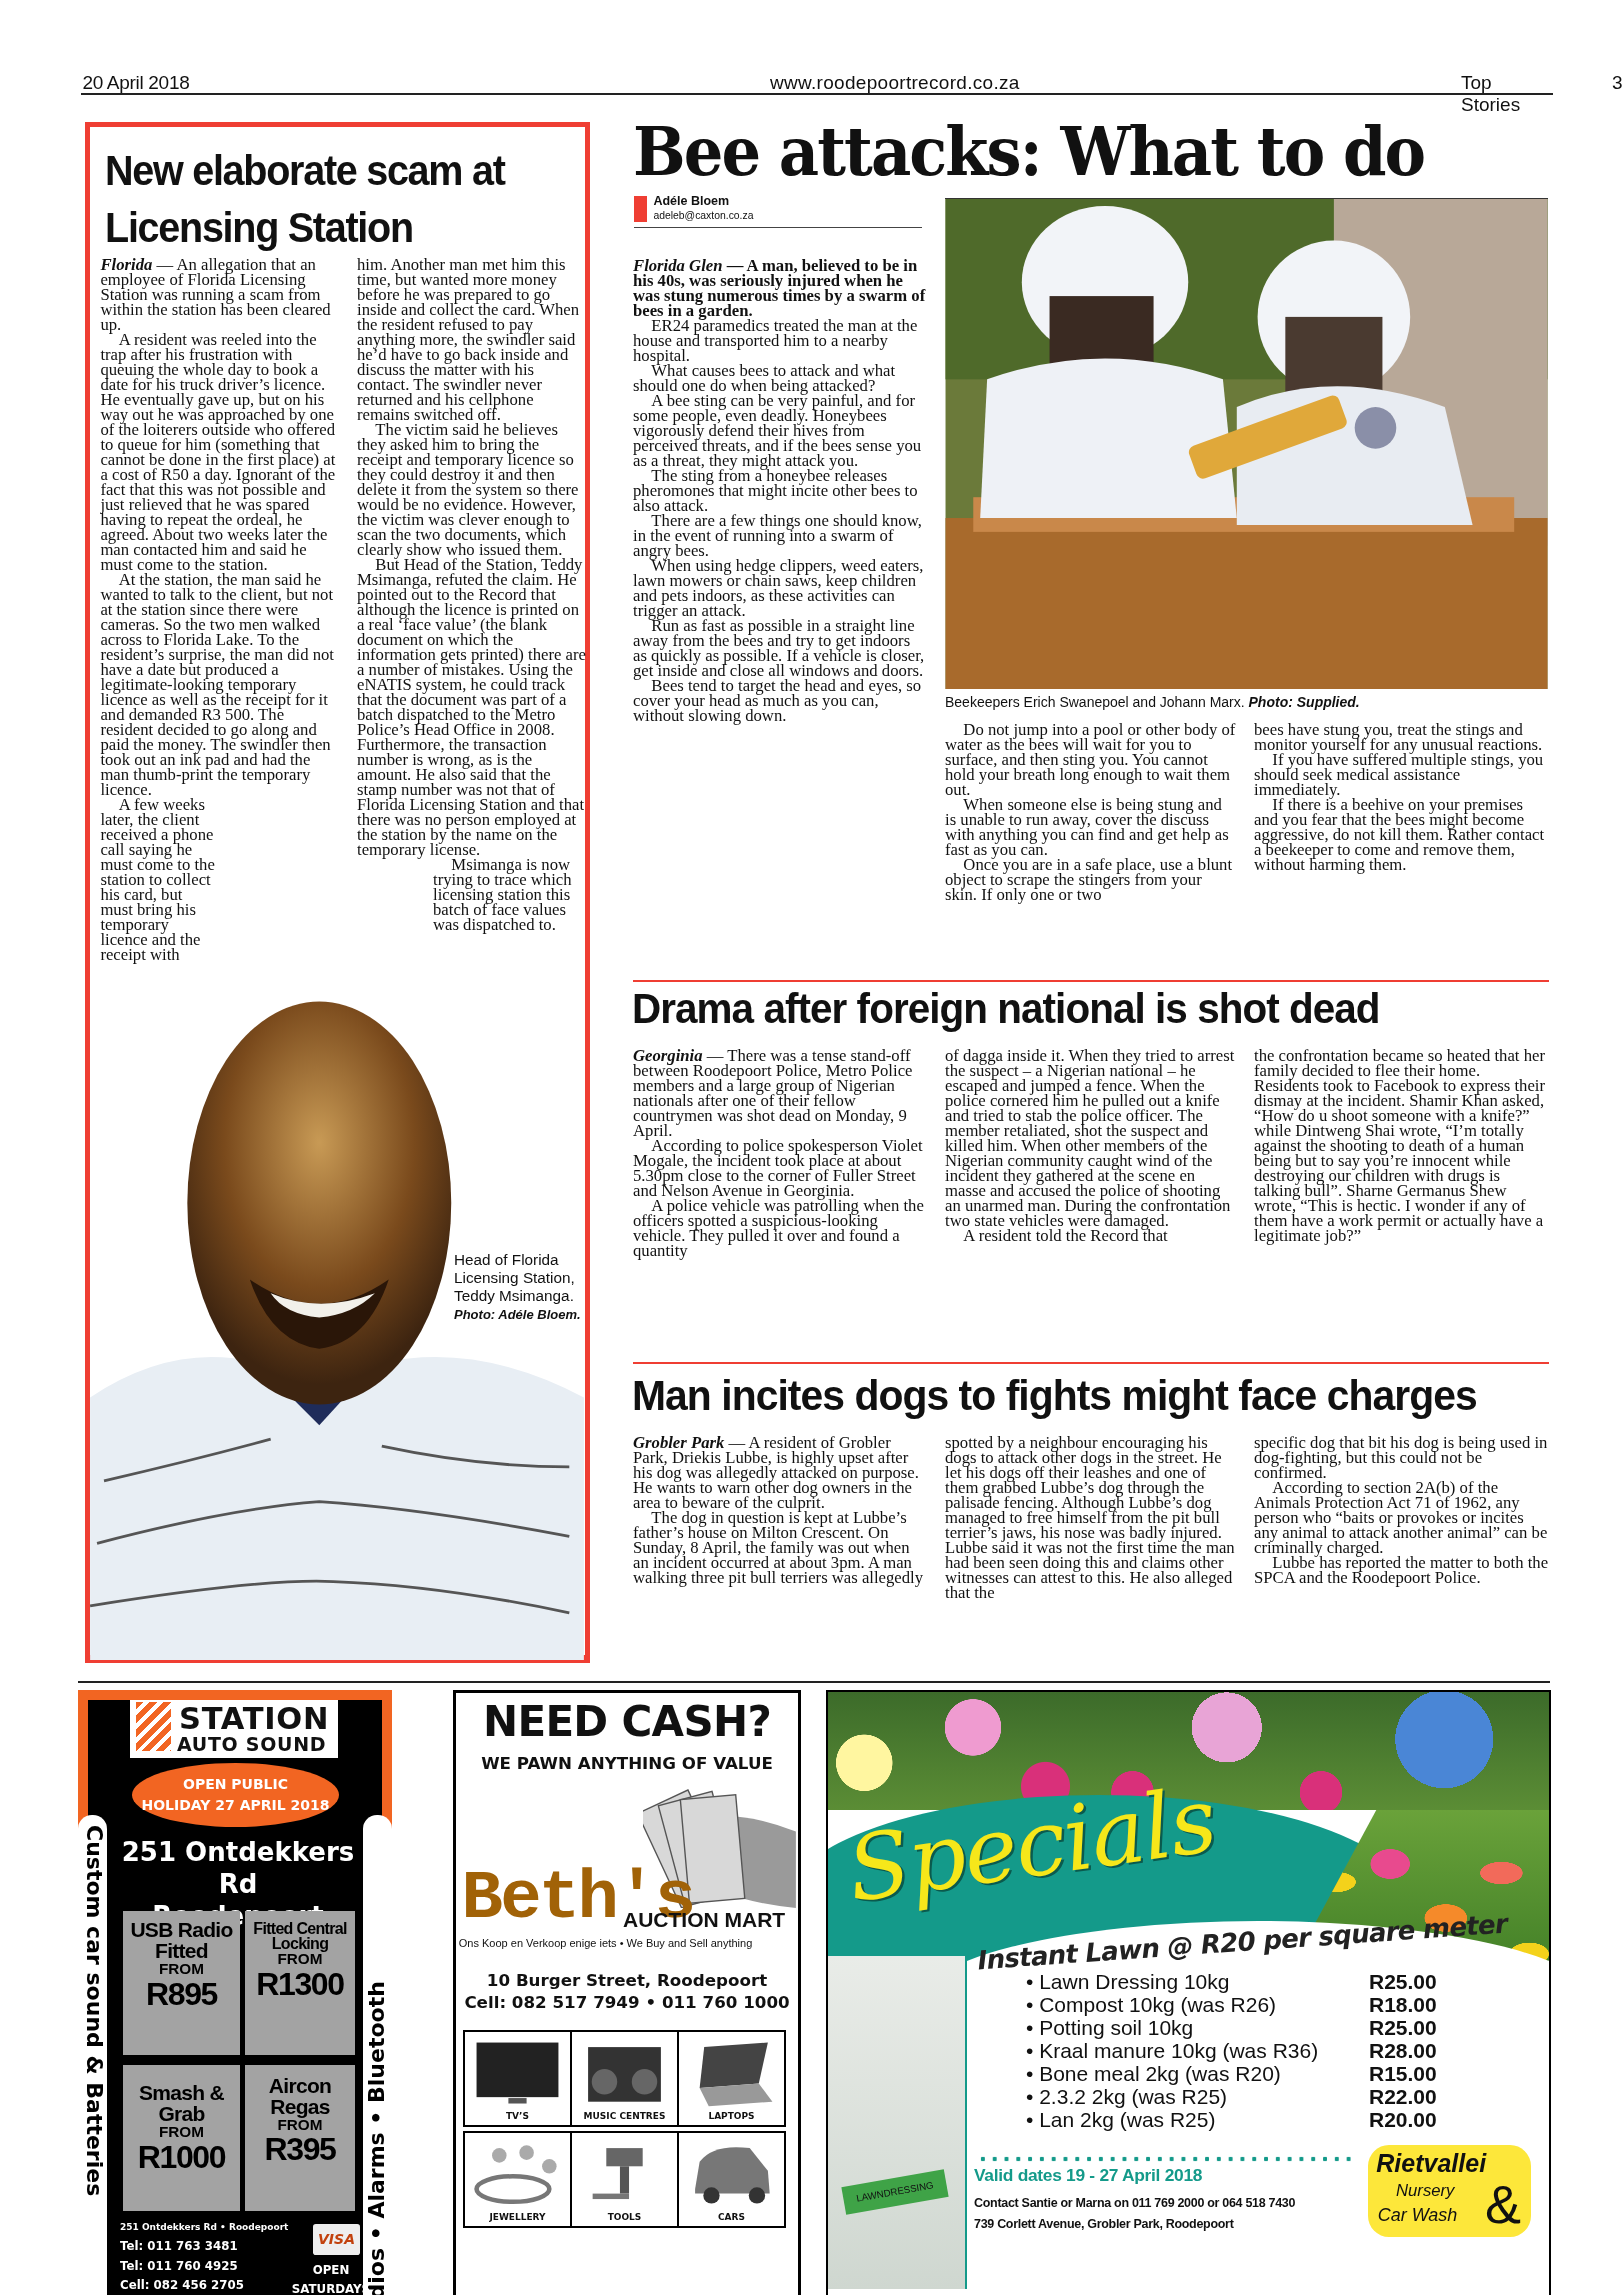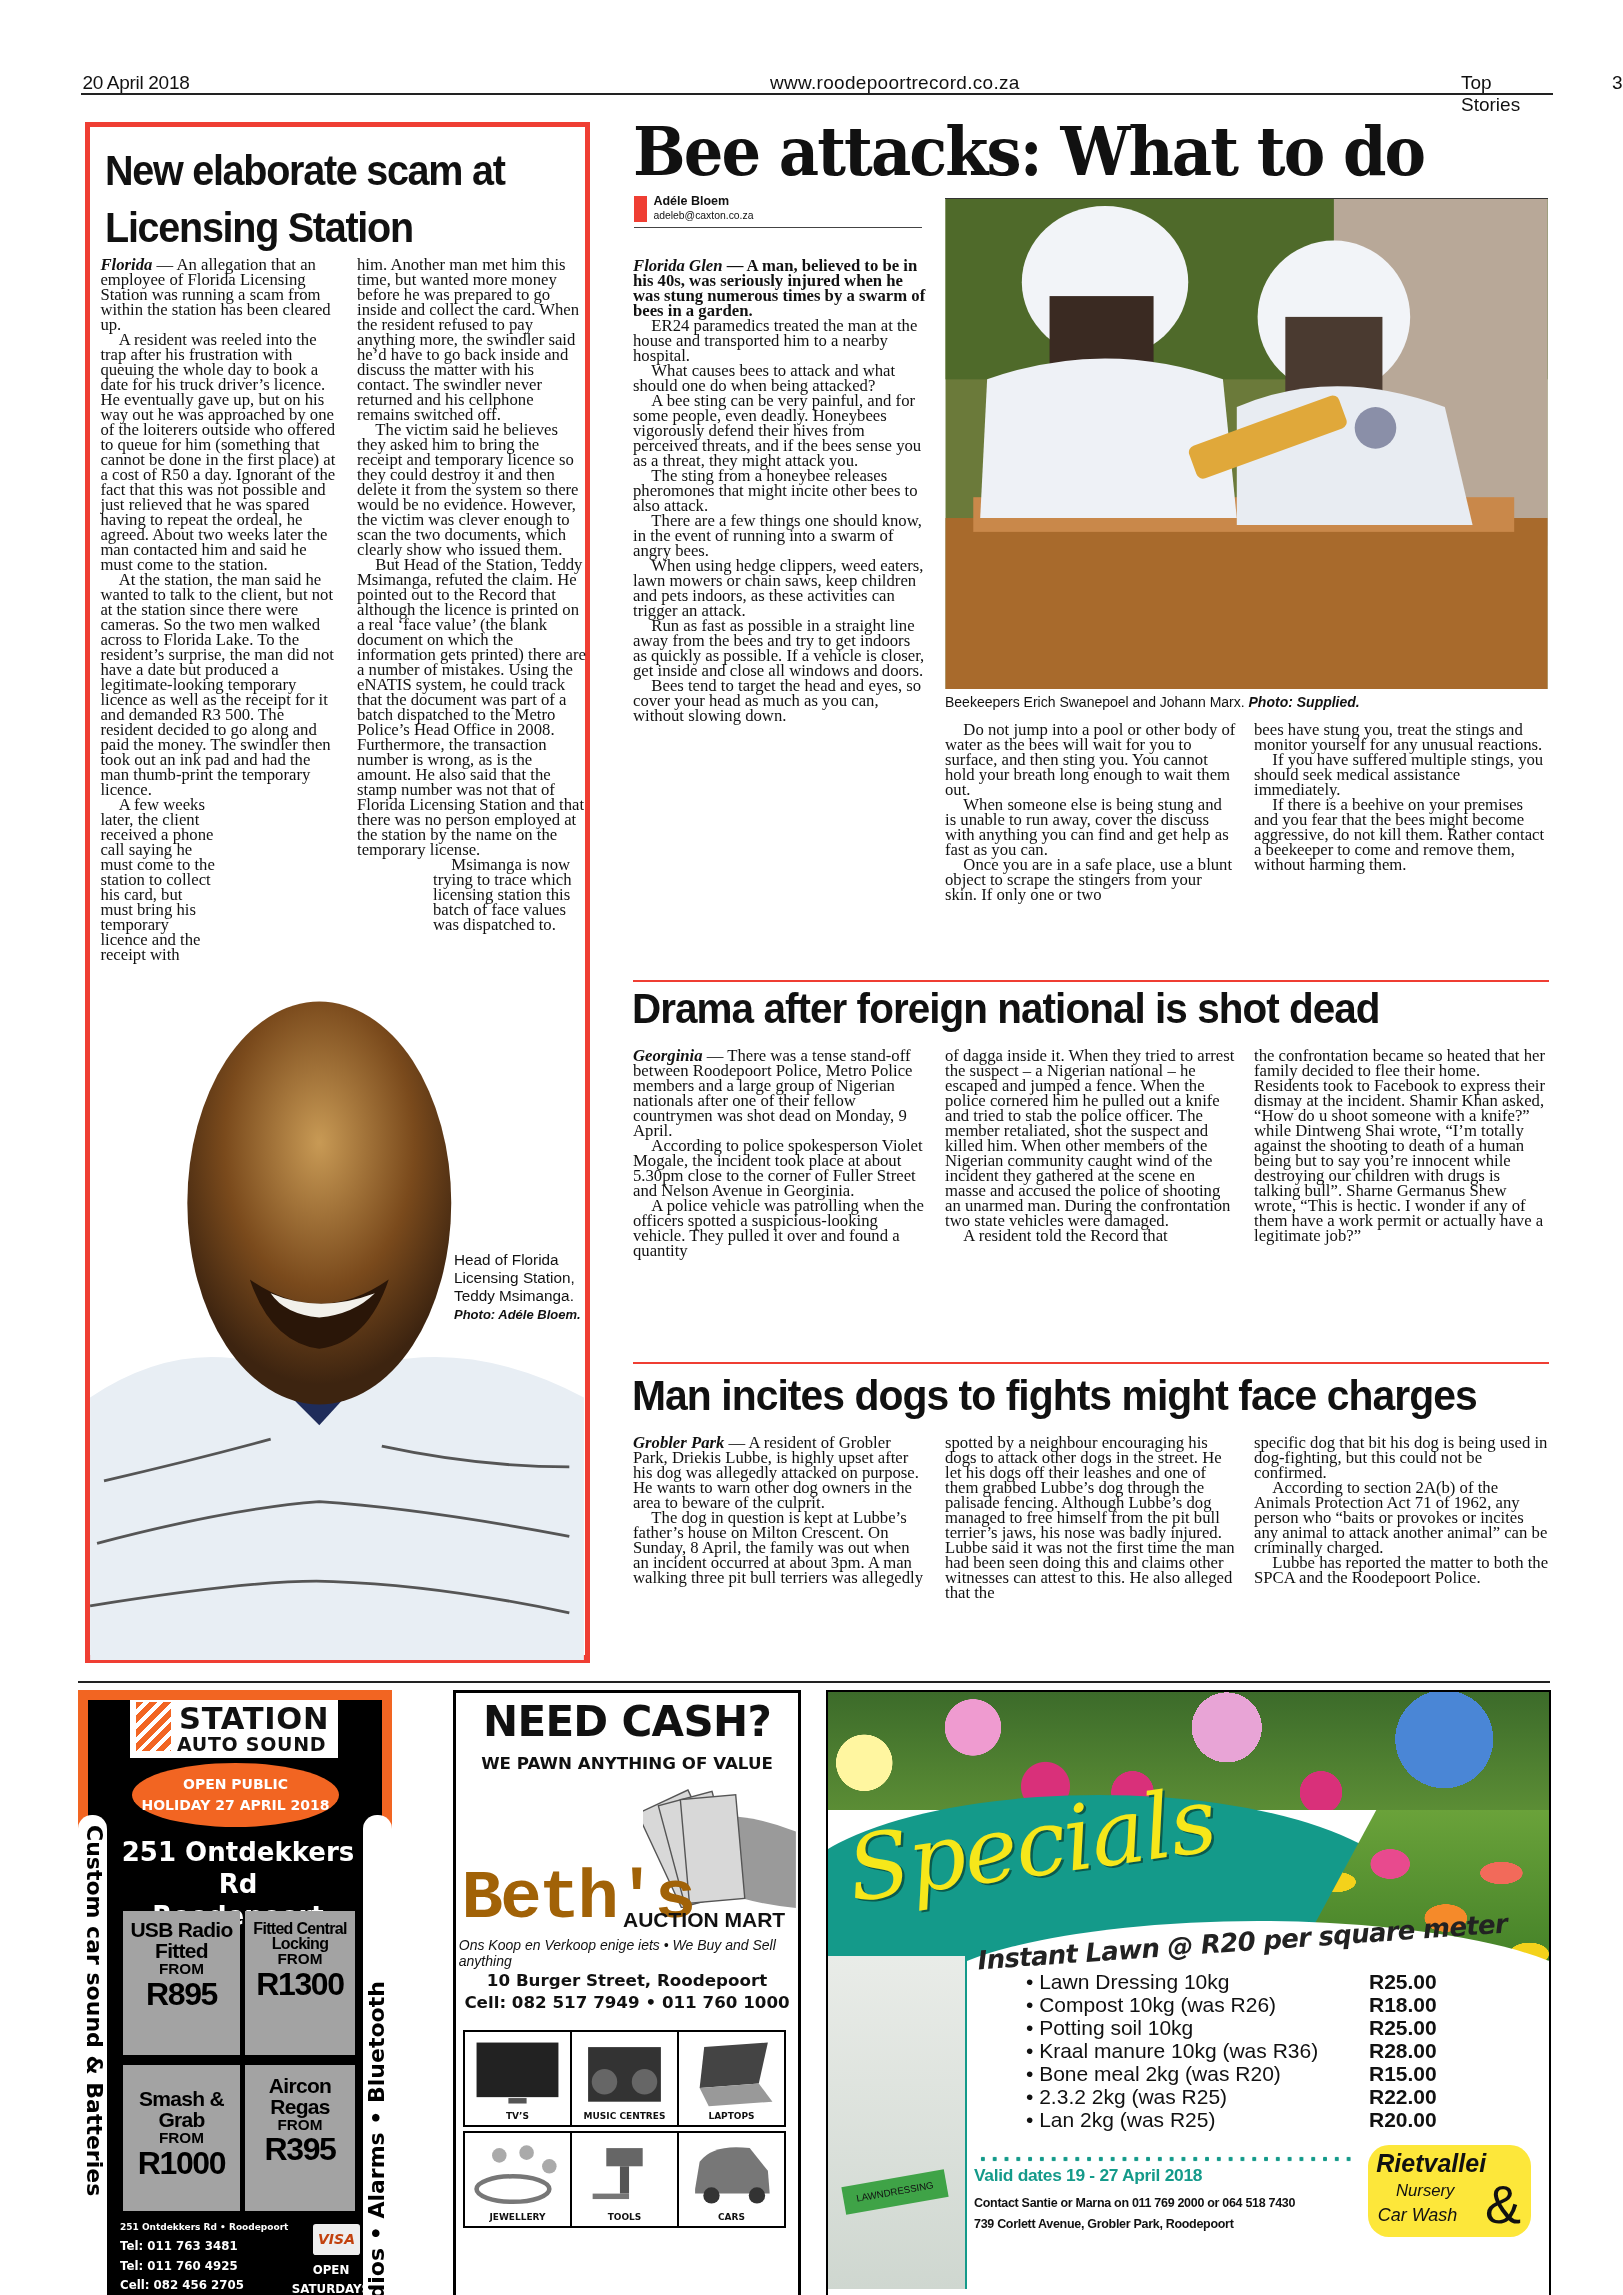--- a/index.html
+++ b/index.html
@@ -80,21 +80,21 @@
   .sas-visa { position: absolute; left: 235px; top: 534px; width: 47px; height: 30.5px; background: #eee; border-radius: 2.8px; color: #c2410c; font-family: "DejaVu Sans", sans-serif; font-weight: bold; font-style: italic; font-size: 14px; text-align: center; line-height: 30.5px; }
   .sas-open { position: absolute; left: 208px; top: 571px; width: 90px; color: #fff; font-family: "DejaVu Sans", sans-serif; font-weight: bold; font-size: 11.8px; line-height: 19.4px; text-align: center; }
 
   
   .pawn { position: absolute; left: 453px; top: 1690px; width: 348px; height: 698px; border: 3.5px solid #000; background: #fff; }
   .pawn-title { position: absolute; left: 0; top: 4.2px; width: 342px; text-align: center; font-family: "DejaVu Sans", sans-serif; font-weight: bold; font-size: 42px; letter-spacing: -0.7px; }
   .pawn-sub { position: absolute; left: 0; top: 60px; width: 342px; text-align: center; font-family: "DejaVu Sans", sans-serif; font-weight: bold; font-size: 16.7px; }
   .pawn-money { position: absolute; left: 187px; top: 90px; width: 153px; height: 125px; }
   .pawn-beths { position: absolute; left: 5.6px; top: 167px; font-family: Liberation Mono, monospace; font-weight: bold; font-size: 69px; color: #a16207; letter-spacing: -2.8px; }
   .pawn-auction { position: absolute; left: 167px; top: 215px; font-family: "Liberation Sans", sans-serif; font-weight: bold; font-size: 21px; }
-  .pawn-tag { position: absolute; left: 2.8px; top: 244px; font-family: "Liberation Sans", sans-serif; font-style: italic; font-size: 14px; }
+  .pawn-tag { position: absolute; left: 2.8px; top: 244px; font-family: "Liberation Sans", sans-serif; font-size: 11px; }
   .pawn-addr { position: absolute; left: 0; top: 276px; width: 342px; text-align: center; font-family: "DejaVu Sans", sans-serif; font-weight: bold; font-size: 16.7px; line-height: 22px; }
   .pawn-grid { position: absolute; left: 7px; top: 337px; width: 323px; }
   .pawn-row { display: flex; border: 2.1px solid #000; height: 97px; margin-bottom: 4.2px; }
   .pawn-cell { flex: 1; border-right: 2.1px solid #000; position: relative; }
   .pawn-cell:last-child { border-right: none; }
   .pawn-cell .lab { position: absolute; bottom: 4.2px; left: 0; width: 100%; text-align: center; font-family: "DejaVu Sans", sans-serif; font-weight: bold; font-size: 9px; }
   .pawn-cell .pic { position: absolute; left: 7px; top: 5.6px; right: 7px; bottom: 21px; }
 
   
   .nurs { position: absolute; left: 826px; top: 1690px; width: 725px; height: 698px; border: 2.1px solid #000; overflow: hidden; background: #fff; }
@@ -291,21 +291,21 @@
   <div class="sas-box" style="left:45px; top:221px; width:117px; height:144px; padding-top:8.3px;">
     <div class="lbl">USB Radio Fitted</div>
     <div class="from">FROM</div>
     <div class="price">R895</div>
   </div>
   <div class="sas-box" style="left:167px; top:221px; width:110px; height:144px; padding-top:9.7px;">
     <div class="lbl small">Fitted Central Locking</div>
     <div class="from">FROM</div>
     <div class="price">R1300</div>
   </div>
-  <div class="sas-box" style="left:45px; top:375px; width:117px; height:146px; padding-top:23px;">
+  <div class="sas-box" style="left:45px; top:375px; width:117px; height:146px; padding-top:17px;">
     <div class="lbl">Smash &amp; Grab</div>
     <div class="from">FROM</div>
     <div class="price">R1000</div>
   </div>
   <div class="sas-box" style="left:167px; top:375px; width:110px; height:146px; padding-top:9.7px;">
     <div class="lbl">Aircon Regas</div>
     <div class="from">FROM</div>
     <div class="price">R395</div>
   </div>
   <div class="sas-contact">

